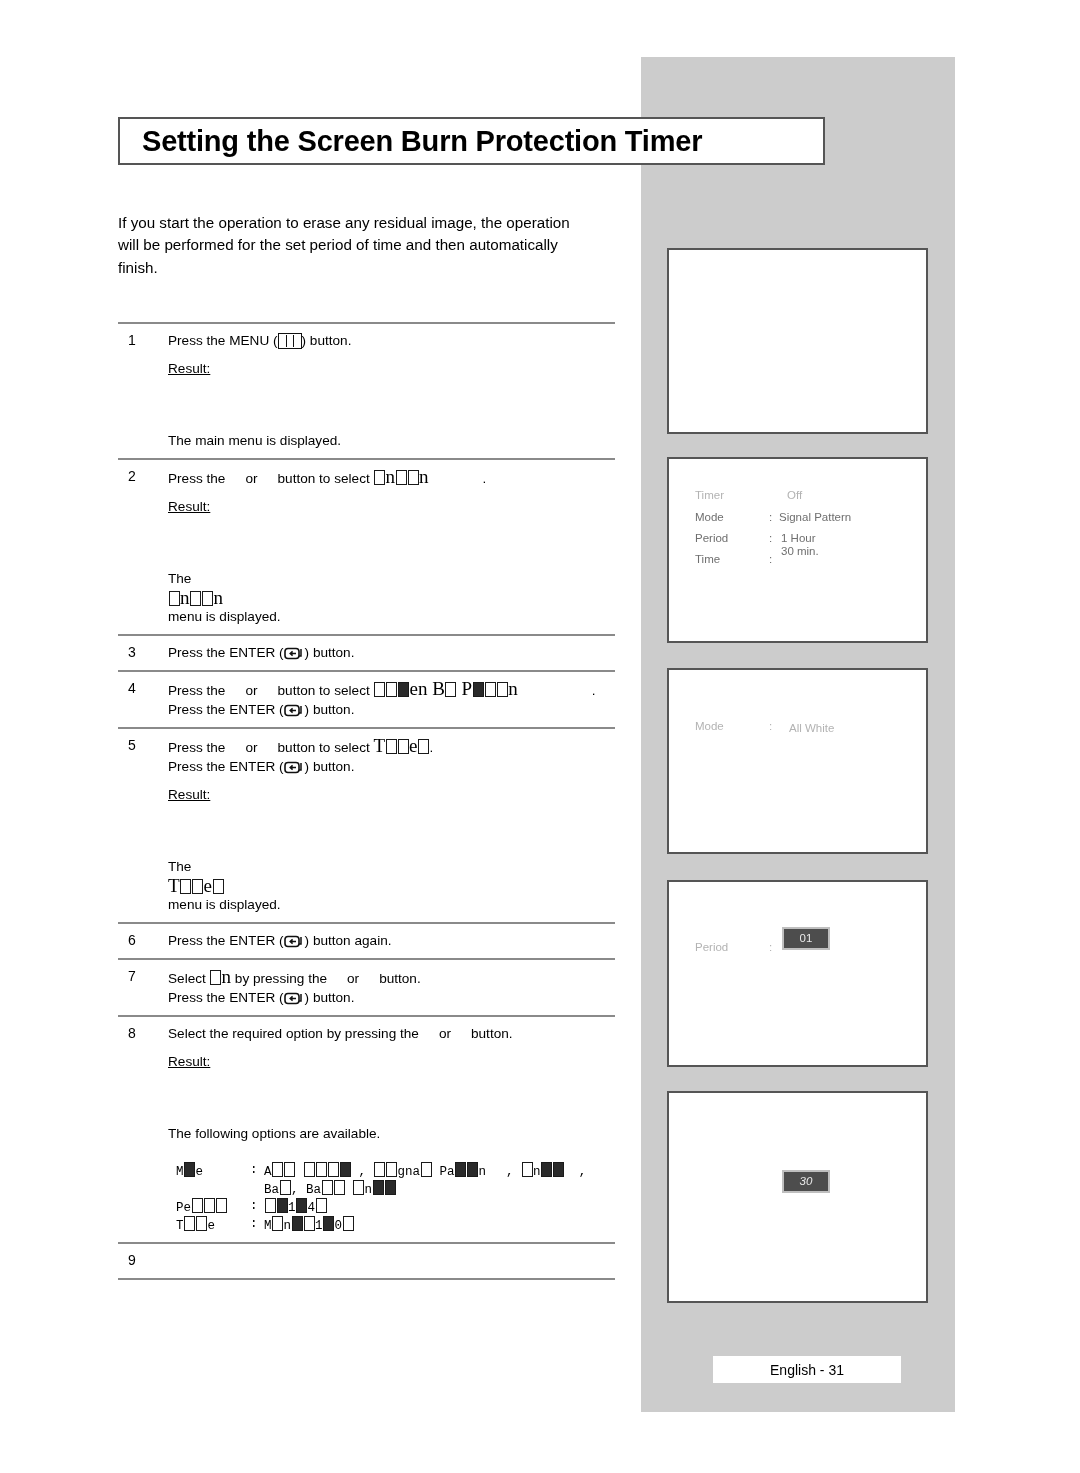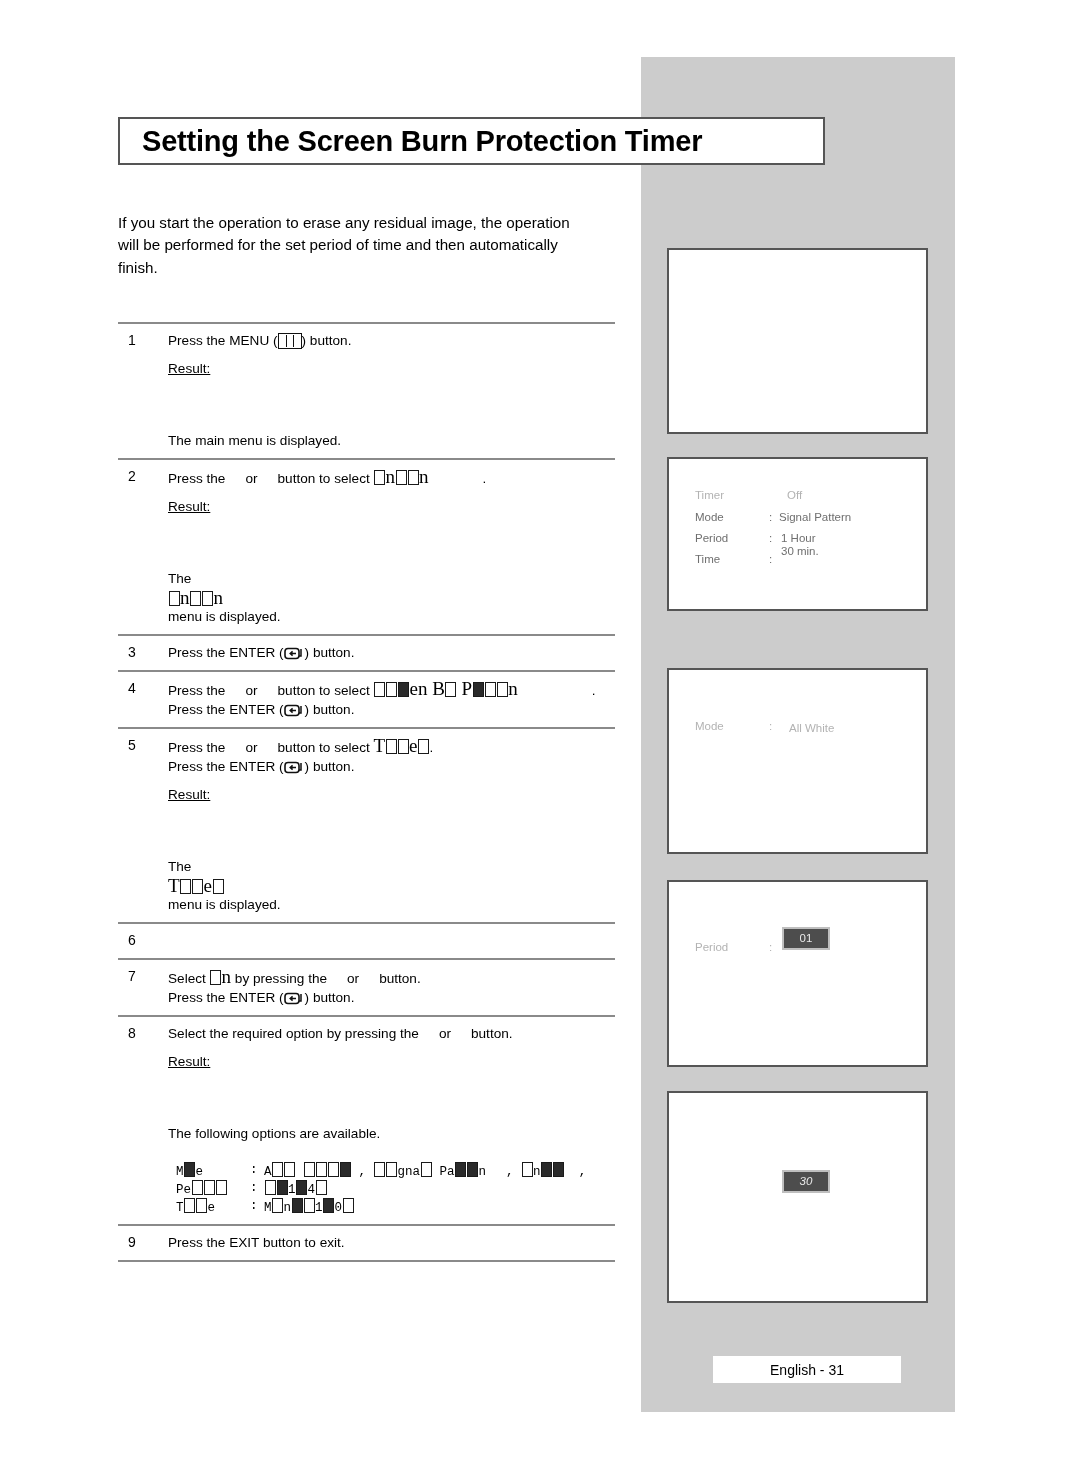--- a/index.html
+++ b/index.html
@@ -158,21 +158,21 @@
   
   .panel {
     position: absolute;
     box-sizing: border-box;
     background: #ffffff;
     border: 2px solid #555555;
     left: 667px;
     width: 261px;
   }
   #panel-1 { top: 248px; height: 186px; }
-  #panel-2 { top: 457px; height: 154px; }
+  #panel-2 { top: 457px; height: 186px; }
   #panel-3 { top: 668px; height: 186px; }
   #panel-4 { top: 880px; height: 187px; }
   #panel-5 { top: 1091px; height: 212px; font-style: italic; }
 
   .osd {
     position: absolute;
     font-size: 11.5px;
     color: #b3b3b3;
     white-space: nowrap;
   }
@@ -297,20 +297,27 @@
           <span class="gap-sm"></span>
           <span>menu is displayed.</span>
       </div>
     </div>
   </div>
 
   <div class="rule"></div>
 
   <div class="step">
     <div class="step-num">6</div>
+    <div class="step-body">
+      <div class="line"><span>Press the ENTER (</span><svg class="enter-glyph" viewBox="0 0 21 13">
+            <rect x="1" y="1.5" width="14" height="10" rx="3" ry="3" fill="none" stroke="#111" stroke-width="1.6"></rect>
+            <path d="M12 6.5 H6.5 M8.6 4.4 L6.2 6.5 L8.6 8.6" fill="none" stroke="#111" stroke-width="1.5"></path>
+            <path d="M17 2 V9 H15" fill="none" stroke="#111" stroke-width="1.5"></path>
+          </svg><span>) button again.</span></div>
+    </div>
   </div>
 
   <div class="rule"></div>
 
   <div class="step">
     <div class="step-num">7</div>
     <div class="step-body">
       <div class="line"><span>Select</span> <span class="mono"><span class="tofu"></span><span class="mono">n</span></span> <span>by pressing the</span><span class="gap"></span><span></span><span>or</span><span class="gap"></span><span></span><span>button.</span></div>
       <div class="line"><span>Press the ENTER (</span><svg class="enter-glyph" viewBox="0 0 21 13">
             <rect x="1" y="1.5" width="14" height="10" rx="3" ry="3" fill="none" stroke="#111" stroke-width="1.6"></rect>
@@ -329,42 +336,44 @@
       <div class="result-line">
         <span class="result-label">Result:</span>
         <span>The following options are available.</span>
       </div>
 
       <div class="opts">
         <div class="opt-row">
           <span class="opt-key">M<span class="tofu dark"></span>e</span>
           <span class="opt-colon">:</span>
           <span>A<span class="tofu"></span><span class="tofu"></span>&nbsp;<span class="tofu"></span><span class="tofu"></span><span class="tofu"></span><span class="tofu dark"></span>&nbsp;,&nbsp;<span class="tofu"></span><span class="tofu"></span>gna<span class="tofu"></span>&nbsp;Pa<span class="tofu dark"></span><span class="tofu dark"></span>n<span class="gap"></span>,&nbsp;<span class="tofu"></span>n<span class="tofu dark"></span><span class="tofu dark"></span><span class="gap-sm"></span>,</span>
+        </div>
+        <div class="opt-row">
+          <span class="opt-key"></span>
+          <span class="opt-colon"></span>
+          <span>Ba<span class="tofu"></span>,&nbsp;Ba<span class="tofu"></span><span class="tofu"></span>&nbsp;<span class="tofu"></span>n<span class="tofu dark"></span><span class="tofu dark"></span></span>
         </div>
         <div class="opt-row">
           <span class="opt-key">Pe<span class="tofu"></span><span class="tofu"></span><span class="tofu"></span></span>
           <span class="opt-colon">:</span>
           <span><span class="tofu"></span><span class="tofu dark"></span>1<span class="tofu dark"></span>4<span class="tofu"></span></span>
         </div>
         <div class="opt-row">
           <span class="opt-key">T<span class="tofu"></span><span class="tofu"></span>e</span>
           <span class="opt-colon">:</span>
           <span>M<span class="tofu"></span>n<span class="tofu dark"></span><span class="tofu"></span>1<span class="tofu dark"></span>0<span class="tofu"></span></span>
         </div>
       </div>
     </div>
   </div>
 
   <div class="rule"></div>
 
   <div class="step">
     <div class="step-num">9</div>
-    <div class="step-body">
-      <div class="line">Press the EXIT button to exit.</div>
-    </div>
   </div>
 
   <div class="rule"></div>
 </div>
 
 <div class="panel" id="panel-1"></div>
 
 <div class="panel" id="panel-2">
   <div class="osd" style="left:26px; top:30px;">Timer</div>
   <div class="osd" style="left:118px; top:30px;">Off</div>

